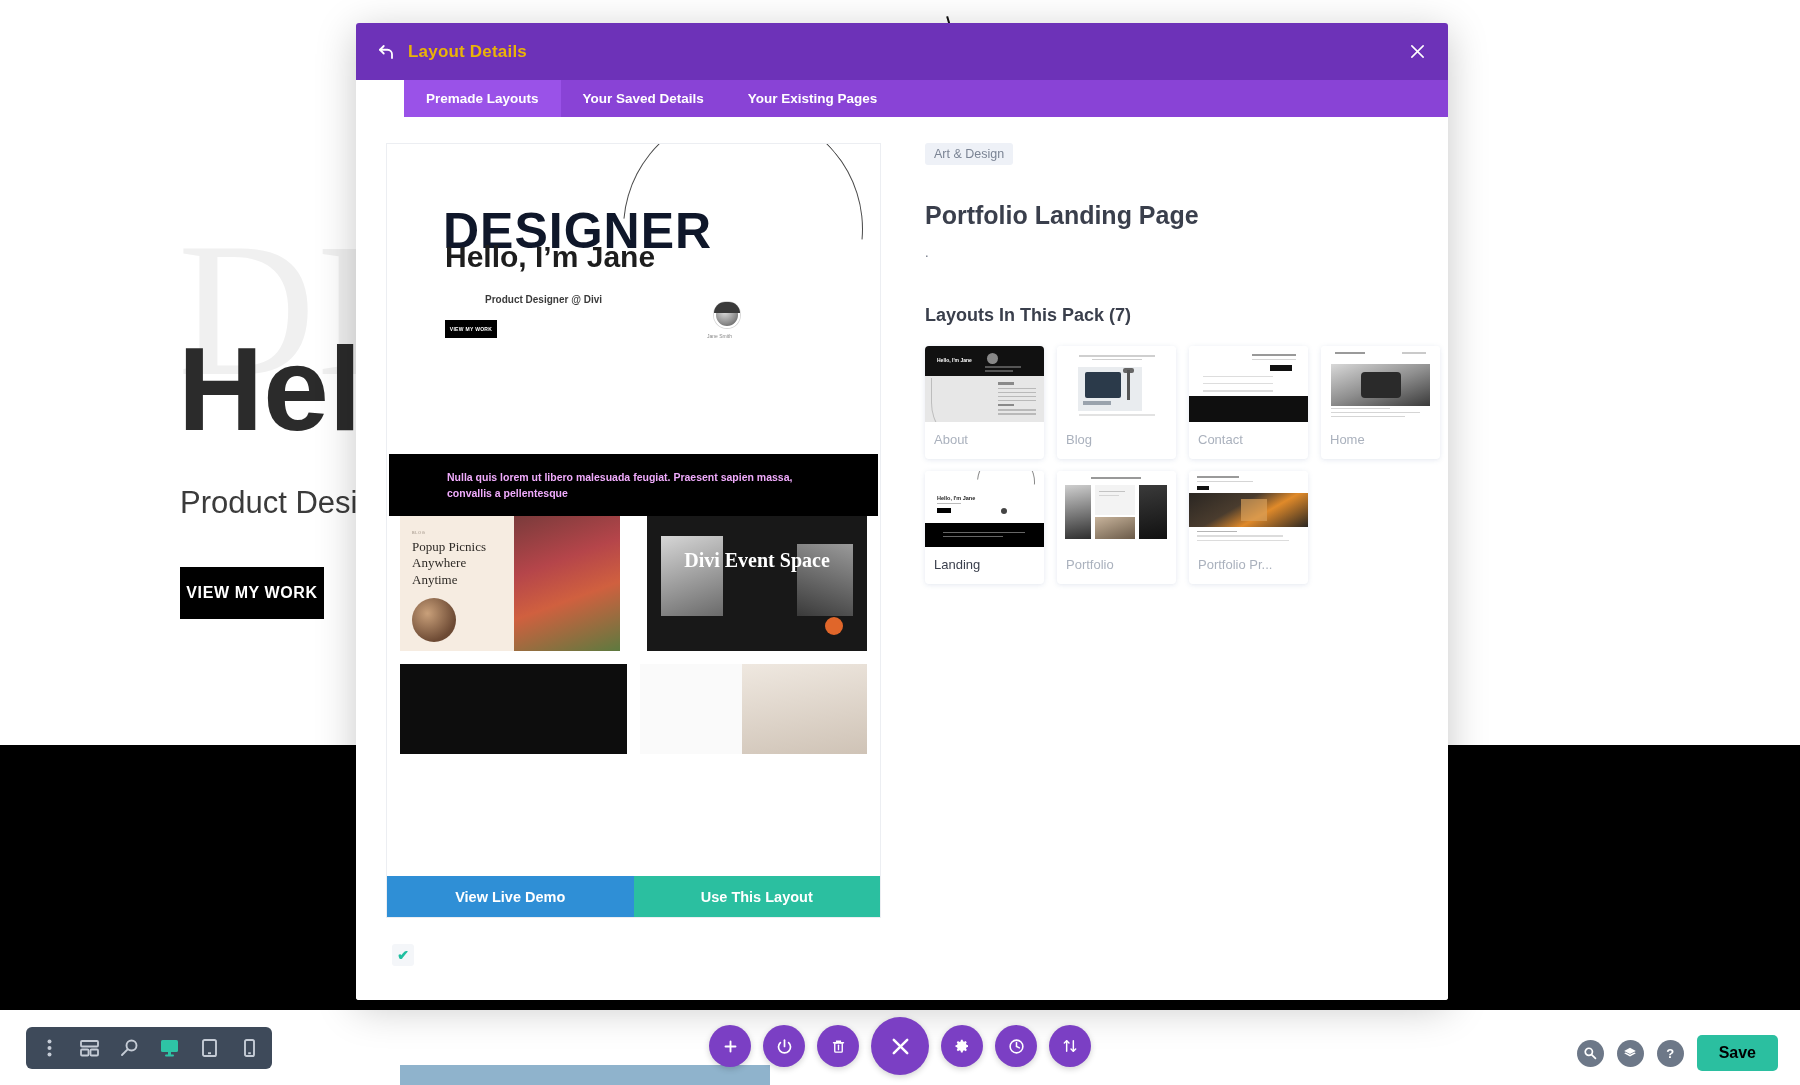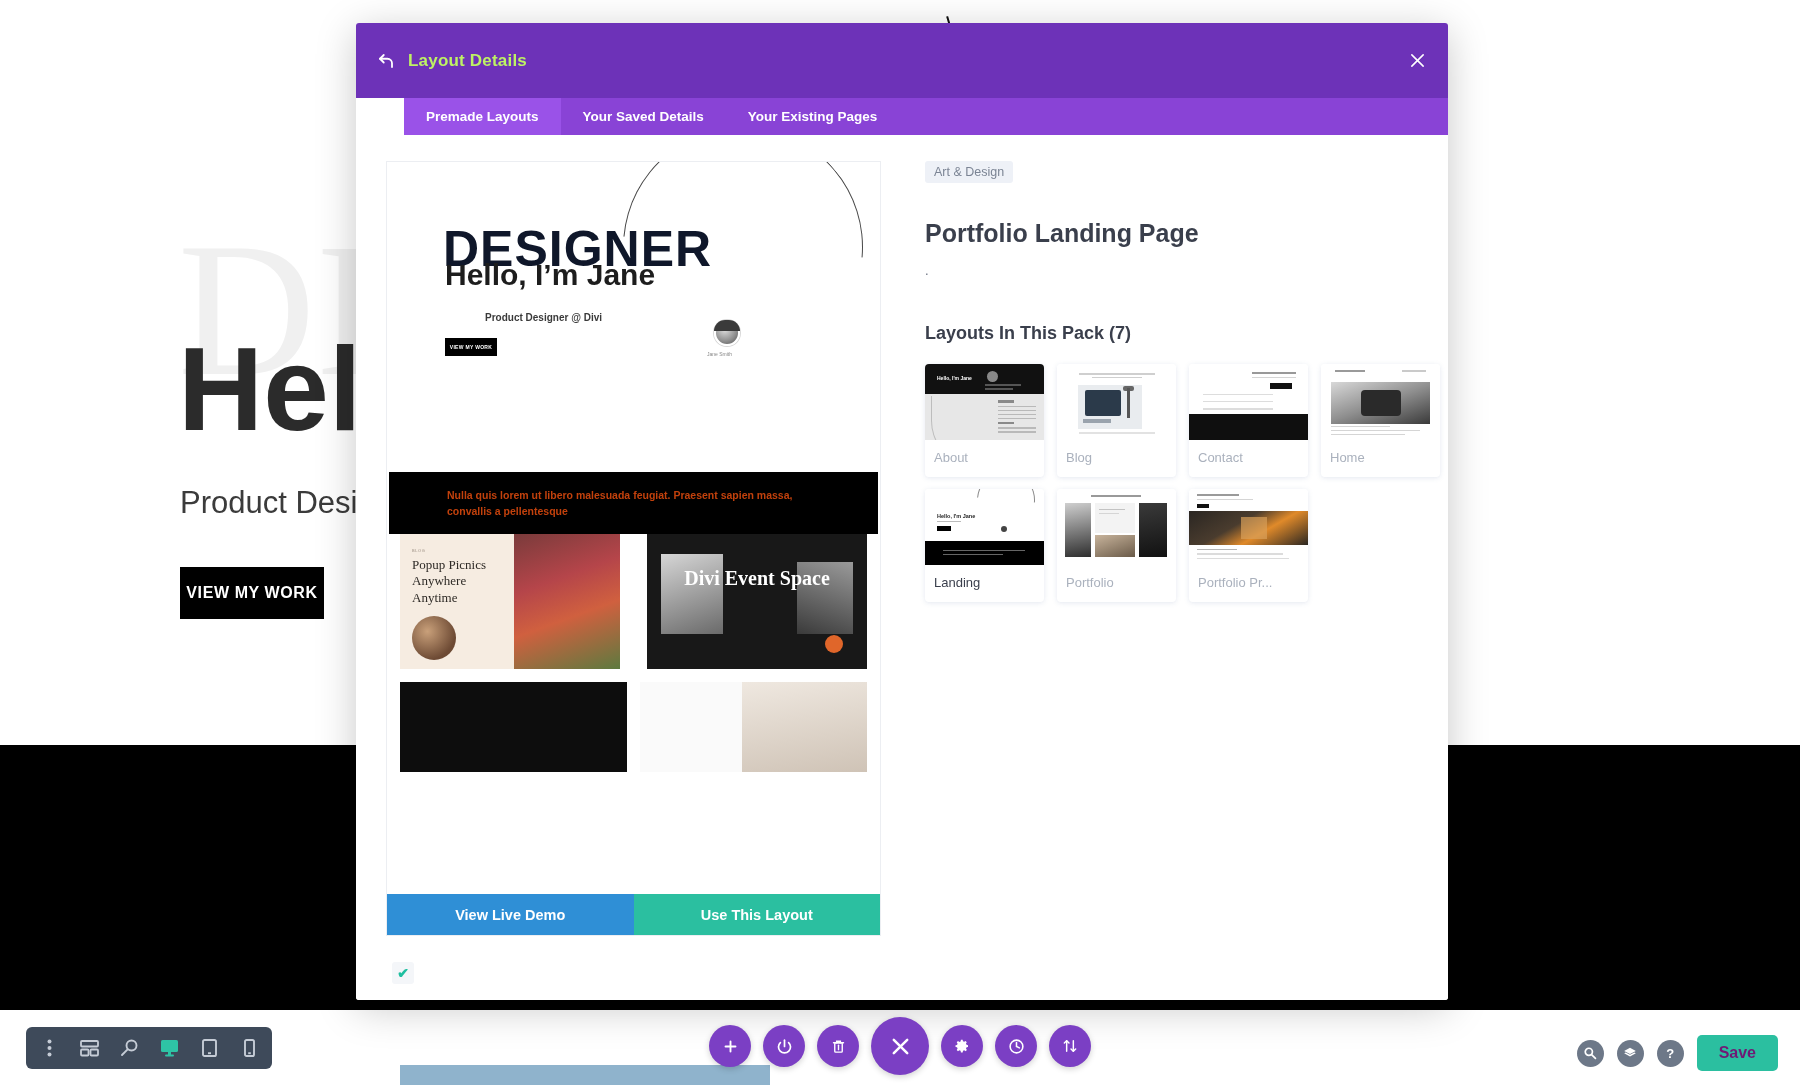--- a/index.html
+++ b/index.html
@@ -96,36 +96,36 @@
     position: absolute; right: 22px; bottom: 14px;
     display: flex; align-items: center; gap: 13px; pointer-events: auto;
   }
   .grey-rnd {
     width: 27px; height: 27px; border-radius: 50%;
     background: #6d7888; color: #fff;
     display: flex; align-items: center; justify-content: center;
     font-size: 13px; font-weight: 700;
   }
   .save-btn {
-    background: #2bbfa0; color: #701a75; border-radius: 5px;
+    background: #2bbfa0; color: #000000; border-radius: 5px;
     padding: 9px 22px; font-size: 16px; font-weight: 700;
     cursor: pointer;
   }
 
   
   #modal {
     position: absolute; left: 356px; top: 23px;
     width: 1092px; height: 977px;
     background: #fff; z-index: 50;
     box-shadow: 0 8px 40px rgba(0,0,0,.22);
     display: flex; flex-direction: column;
     border-radius: 3px; overflow: hidden;
   }
   .modal-header {
-    height: 75px; background: #6d32b8; color: #bef264;
+    height: 57px; background: #6d32b8; color: #eab308;
     display: flex; align-items: center; padding: 0 20px;
     flex: 0 0 auto; position: relative;
   }
   .back-icon { width: 20px; height: 20px; margin-right: 12px; color:#fff;
     display:flex; align-items:center; justify-content:center; cursor:pointer;}
   .modal-title { font-size: 17px; font-weight: 700; letter-spacing: .2px; }
   .modal-close {
     position: absolute; right: 20px; top: 50%; transform: translateY(-50%);
     width: 22px; height: 22px; cursor: pointer; color: #fff;
     display: flex; align-items: center; justify-content: center;
@@ -198,21 +198,21 @@
   .pv-avatar-cap {
     position:absolute; left:327px; top:158px; width:26px; height:11px;
     border-radius:13px 13px 0 0; background:#3a3a3a;
   }
   .pv-avatar-name {
     position: absolute; left: 320px; top: 189px;
     font-size: 5px; color: #888; white-space: nowrap;
   }
 
   .pv-band {
-    margin: 0 2px; height: 62px; background: #000; color: #c2410c;
+    margin: 0 2px; height: 62px; background: #000; color: #f0abfc;
     display: flex; align-items: center; padding: 0 58px;
   }
   .pv-band span { font-size: 10.5px; font-weight: 700; line-height: 1.55; }
 
   .pv-about { display: flex; padding: 22px 26px 28px 78px; gap: 36px; }
   .pv-photo {
     width: 104px; height: 154px; flex: 0 0 auto;
     background: linear-gradient(175deg,#b7cfe0 0%,#b7cfe0 22%,#6d5a4e 23%,#2b2320 55%,#c9a48d 78%,#b08a72 100%);
     position: relative; overflow: hidden;
   }

